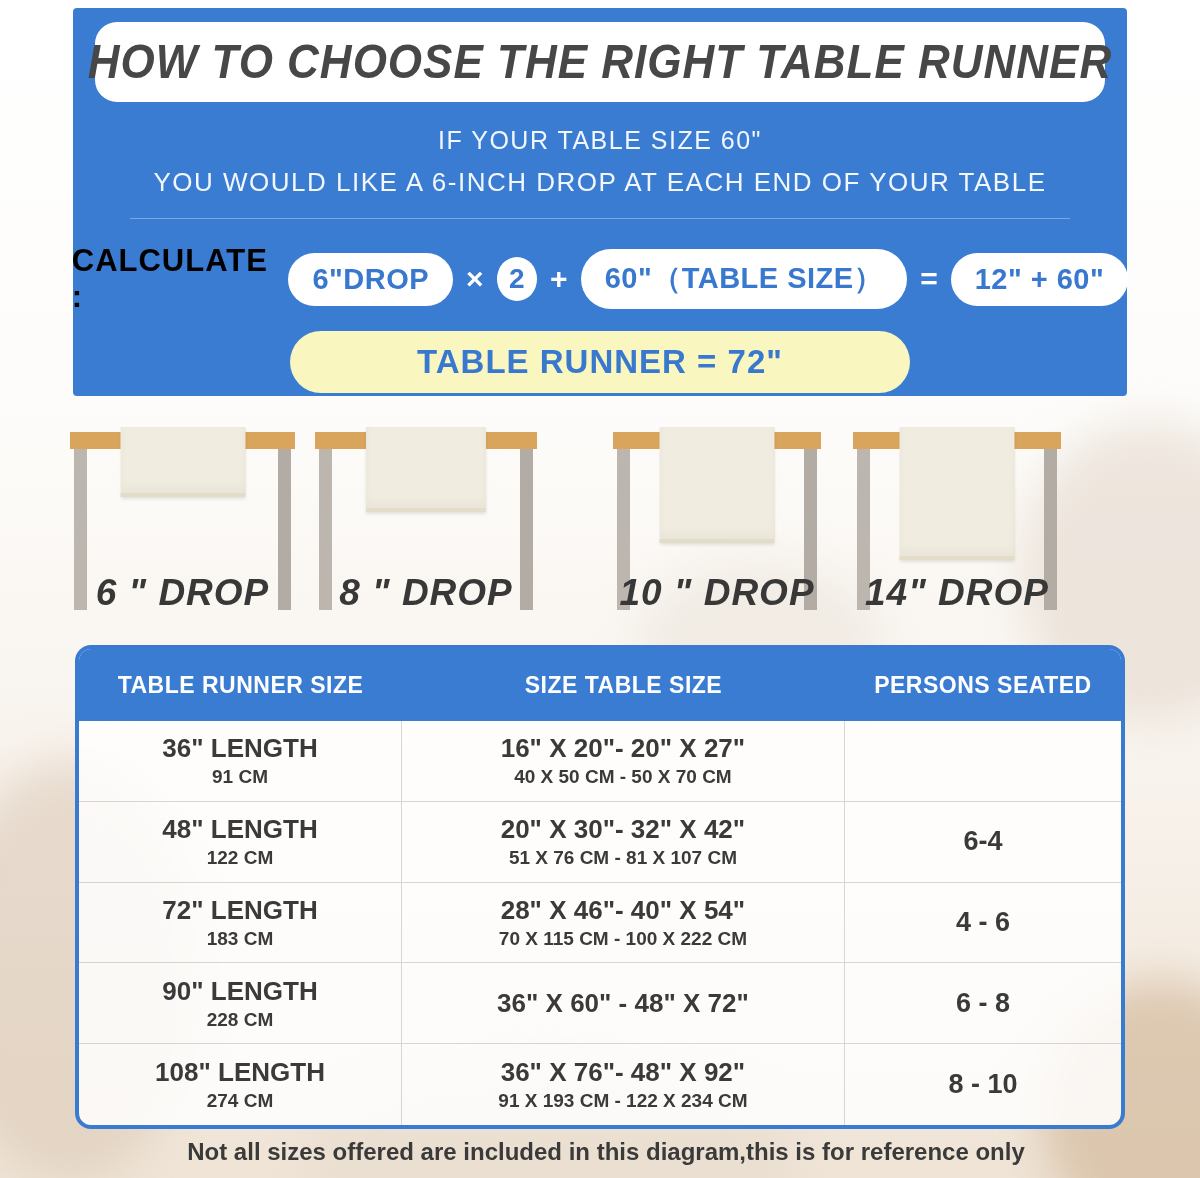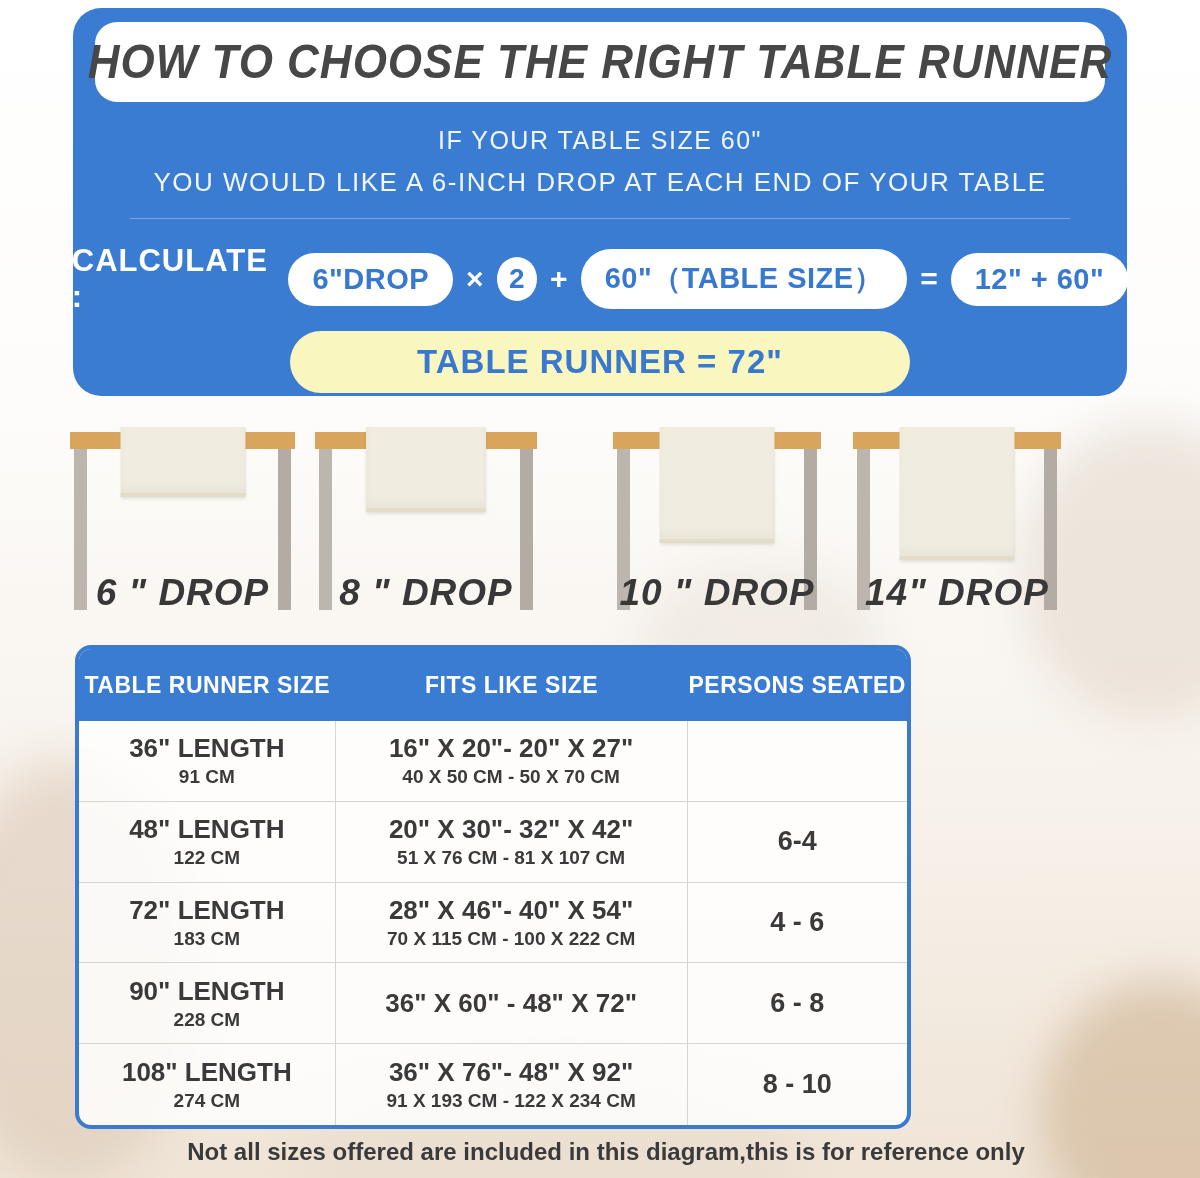--- a/index.html
+++ b/index.html
@@ -16,39 +16,39 @@
   .blob { position:absolute; border-radius:50%; filter:blur(22px); }
   .blob.b1 { left:-60px; top:760px; width:260px; height:420px; background:rgba(216,196,176,0.5); }
   .blob.b2 { left:1020px; top:420px; width:260px; height:300px; background:rgba(225,213,200,0.55); }
   .blob.b3 { left:1040px; top:980px; width:240px; height:260px; background:rgba(206,178,146,0.6); }
   .blob.b4 { left:300px; top:1060px; width:500px; height:200px; background:rgba(231,219,205,0.55); }
   .blob.b5 { left:640px; top:560px; width:240px; height:160px; background:rgba(234,226,216,0.5); }
 
   
   .panel-top {
     position:absolute; left:73px; top:8px; width:1054px; height:388px;
-    background:#3B7CD3; border-radius:28px;
+    background:#3B7CD3; border-radius:4px;
     display:flex; flex-direction:column; align-items:center;
   }
   .title-box {
     margin-top:14px; width:1010px; height:80px;
     background:#ffffff; border-radius:22px;
     display:flex; align-items:center; justify-content:center;
   }
   .title-box h1 {
     font-size:44px; font-weight:bold; font-style:italic;
     color:#474747; letter-spacing:1px; white-space:nowrap;
     transform:scaleY(1.08);
   }
   .sub1 { margin-top:24px; color:#f2f7fd; font-size:25px; letter-spacing:1.5px; }
   .sub2 { margin-top:12px; color:#f2f7fd; font-size:26px; letter-spacing:1.5px; }
   .divider { margin-top:20px; width:940px; height:1px; background:rgba(255,255,255,0.32); }
 
   .calc-row { margin-top:24px; display:flex; align-items:center; gap:13px; }
-  .calc-label { color:#ffffff; font-size:31px; font-weight:bold; letter-spacing:1px; margin-right:4px; }
+  .calc-label { color:#000000; font-size:31px; font-weight:bold; letter-spacing:1px; margin-right:4px; }
   .pill {
     background:#ffffff; color:#3878CE; font-weight:bold; font-size:29px;
     border-radius:999px; padding:10px 24px; white-space:nowrap; letter-spacing:0.5px;
   }
   .op { color:#ffffff; font-size:30px; font-weight:bold; }
   .circle {
     width:44px; height:44px; border-radius:50%; background:#ffffff;
     color:#3878CE; font-size:28px; font-weight:bold;
     display:flex; align-items:center; justify-content:center;
   }
@@ -81,21 +81,21 @@
   .fig2 { left:315px; width:222px; }
   .fig3 { left:613px; width:208px; }
   .fig4 { left:853px; width:208px; }
   .fig1 .runner { width:125px; height:70px; }
   .fig2 .runner { width:120px; height:85px; }
   .fig3 .runner { width:115px; height:116px; }
   .fig4 .runner { width:115px; height:133px; }
 
   
   .panel-table {
-    position:absolute; left:75px; top:645px; width:836px; height:484px;
+    position:absolute; left:75px; top:645px; width:1050px; height:484px;
     border:4px solid #3A7BD2; border-radius:16px; overflow:hidden;
     background:rgba(255,255,255,0.84);
   }
   .thead {
     height:72px; background:#3B7CD3;
     display:grid; grid-template-columns:31% 42.5% 26.5%;
     align-items:center;
   }
   .thead .th {
     text-align:center; color:#ffffff; font-size:23px; font-weight:bold; letter-spacing:0.5px;
@@ -184,21 +184,21 @@
     <div class="tabletop"></div>
     <div class="runner"></div>
     <div class="drop-label">14" DROP</div>
   </div>
 
 </div>
 
 <div class="panel-table">
   <div class="thead">
     <div class="th">TABLE RUNNER SIZE</div>
-    <div class="th">FITS LIKE SIZE</div>
+    <div class="th">SIZE TABLE SIZE</div>
     <div class="th">PERSONS SEATED</div>
   </div>
 
   <div class="trow">
     <div class="td c1">
       <span class="ln-in">36" LENGTH</span>
       <span class="ln-cm">91 CM</span>
     </div>
     <div class="td c2">
       <span class="ln-in">16" X 20"- 20" X 27"</span>

